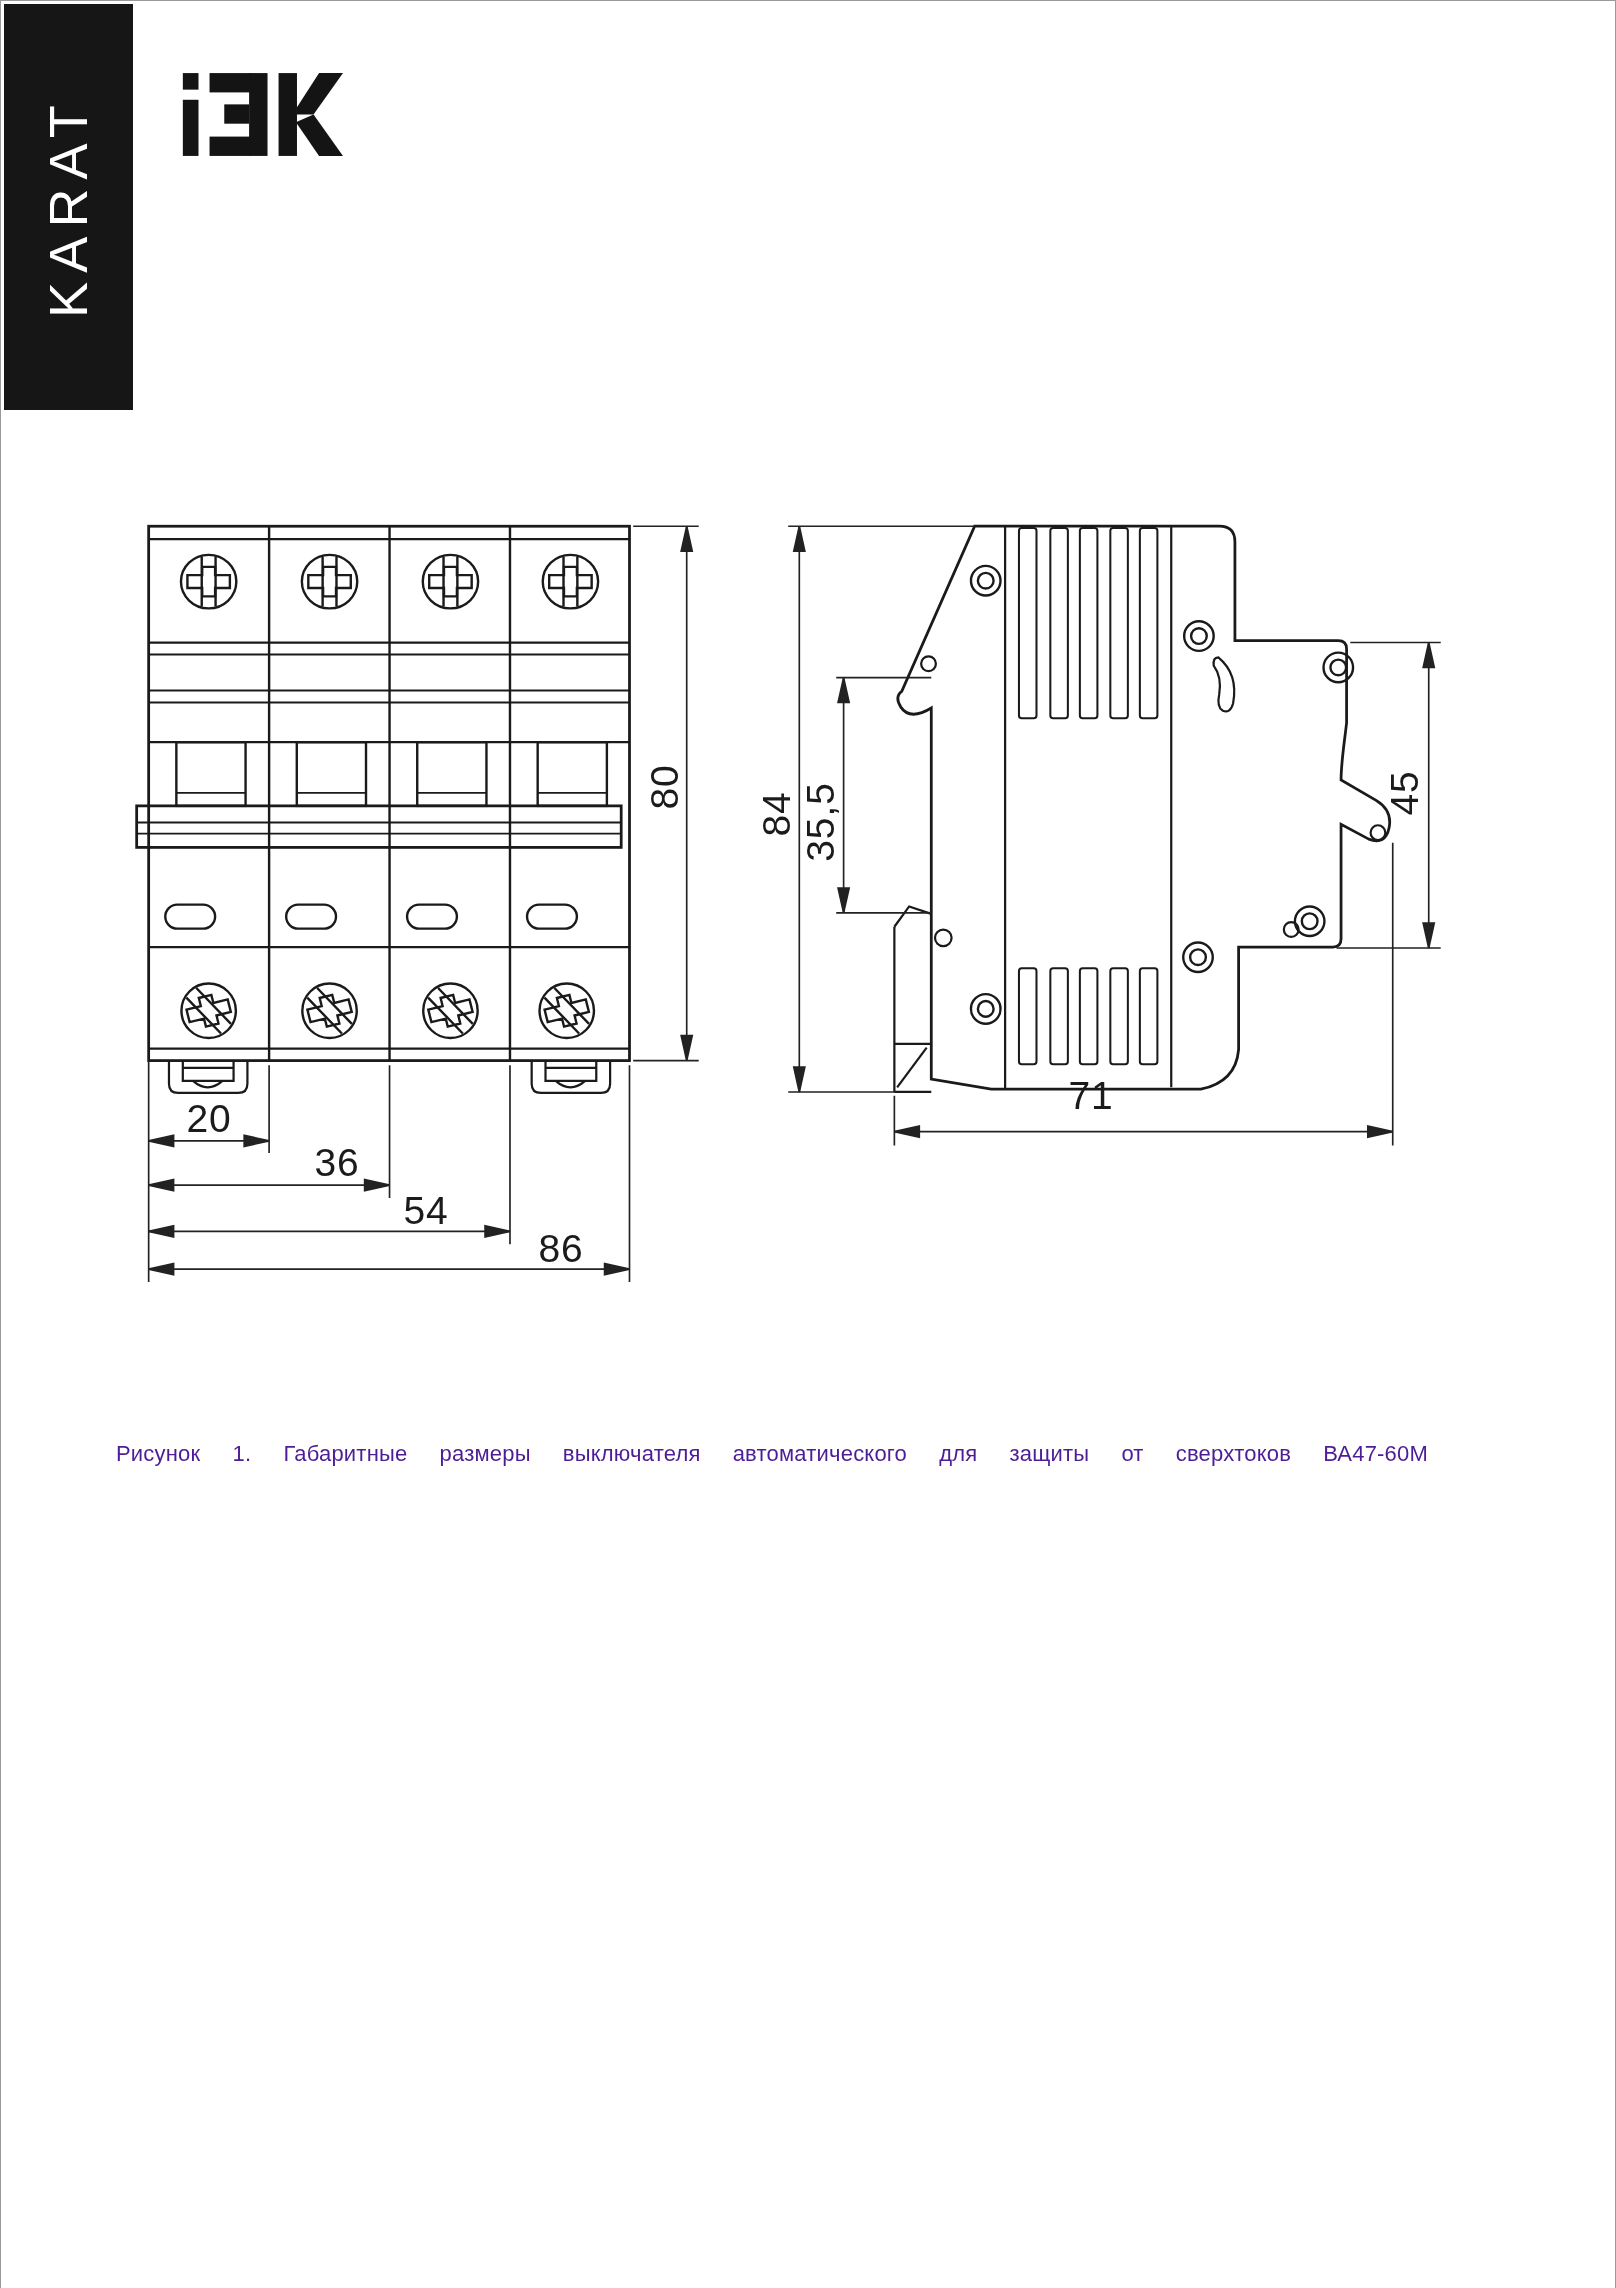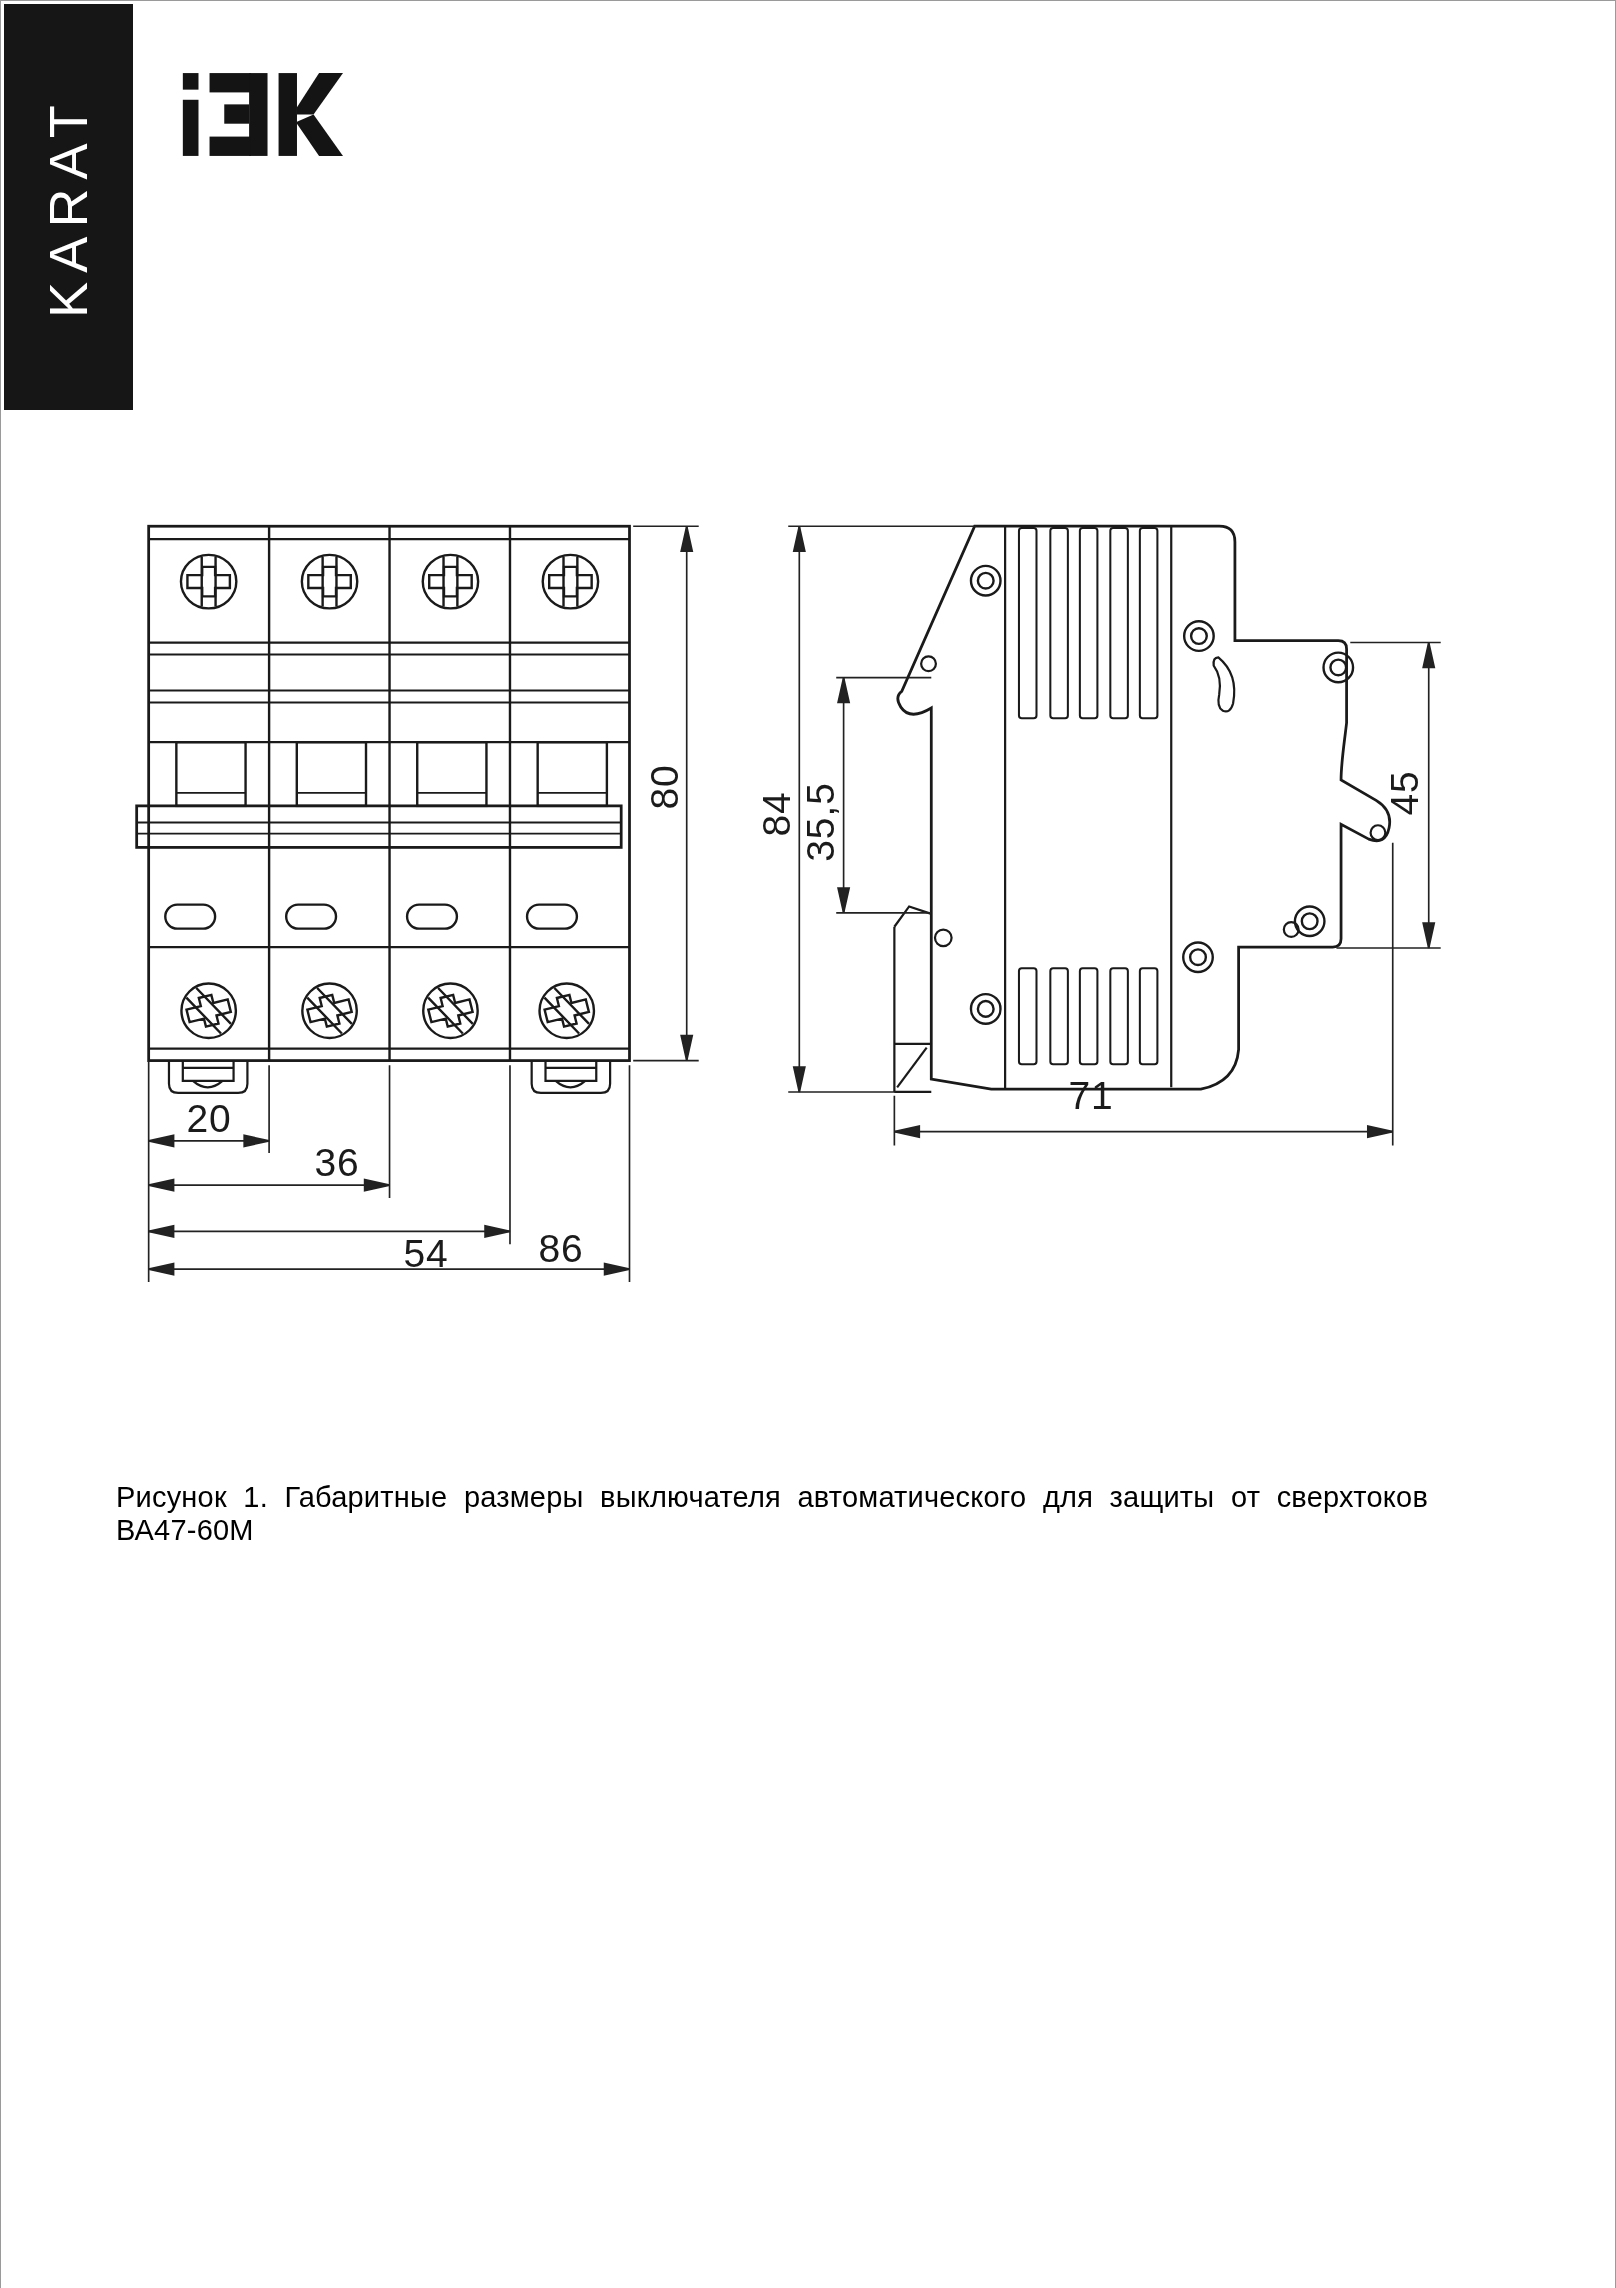--- a/index.html
+++ b/index.html
@@ -25,22 +25,22 @@
   .logo{position:absolute;left:180px;top:72px;}
   .drawing{position:absolute;left:0;top:0;}
   .dim{
     position:absolute;
     font-size:39px;color:#1b1b1b;
     transform:translate(-50%,-50%);
     white-space:nowrap;letter-spacing:0.9px;
   }
   .dim.rot{transform:translate(-50%,-50%) rotate(-90deg);}
   .caption{
-    position:absolute;left:115px;top:1480px;width:1312px;
-    font-size:29px;color:#000000;
+    position:absolute;left:115px;top:1440px;width:1312px;
+    font-size:22px;color:#4c1d95;
     text-align:justify;text-align-last:justify;
     letter-spacing:0.2px;
   }
 </style>
 </head>
 <body>
 
 <div class="page">
 
   <div class="banner">
@@ -245,21 +245,21 @@
 
       <path d="M 968,1225 H 1508"></path>
       <path d="M 968,1186 V 1240 M 1508,912 V 1240"></path>
       <use href="#arrL" transform="translate(968,1225)"></use>
       <use href="#arrR" transform="translate(1508,1225)"></use>
     </g>
   </svg>
 
   <div class="dim" style="left:208px;top:1118px;">20</div>
   <div class="dim" style="left:336px;top:1162px;">36</div>
-  <div class="dim" style="left:425px;top:1210px;margin-top:43px;">54</div>
+  <div class="dim" style="left:425px;top:1210px;">54</div>
   <div class="dim" style="left:560px;top:1248px;">86</div>
   <div class="dim" style="left:1090px;top:1095px;">71</div>
   <div class="dim rot" style="left:664px;top:786px;">80</div>
   <div class="dim rot" style="left:776px;top:813px;">84</div>
   <div class="dim rot" style="left:820px;top:821px;">35,5</div>
   <div class="dim rot" style="left:1404px;top:792px;">45</div>
 
   <div class="caption">Рисунок 1. Габаритные размеры выключателя автоматического для защиты от сверхтоков ВА47-60М</div>
 
 </div>

